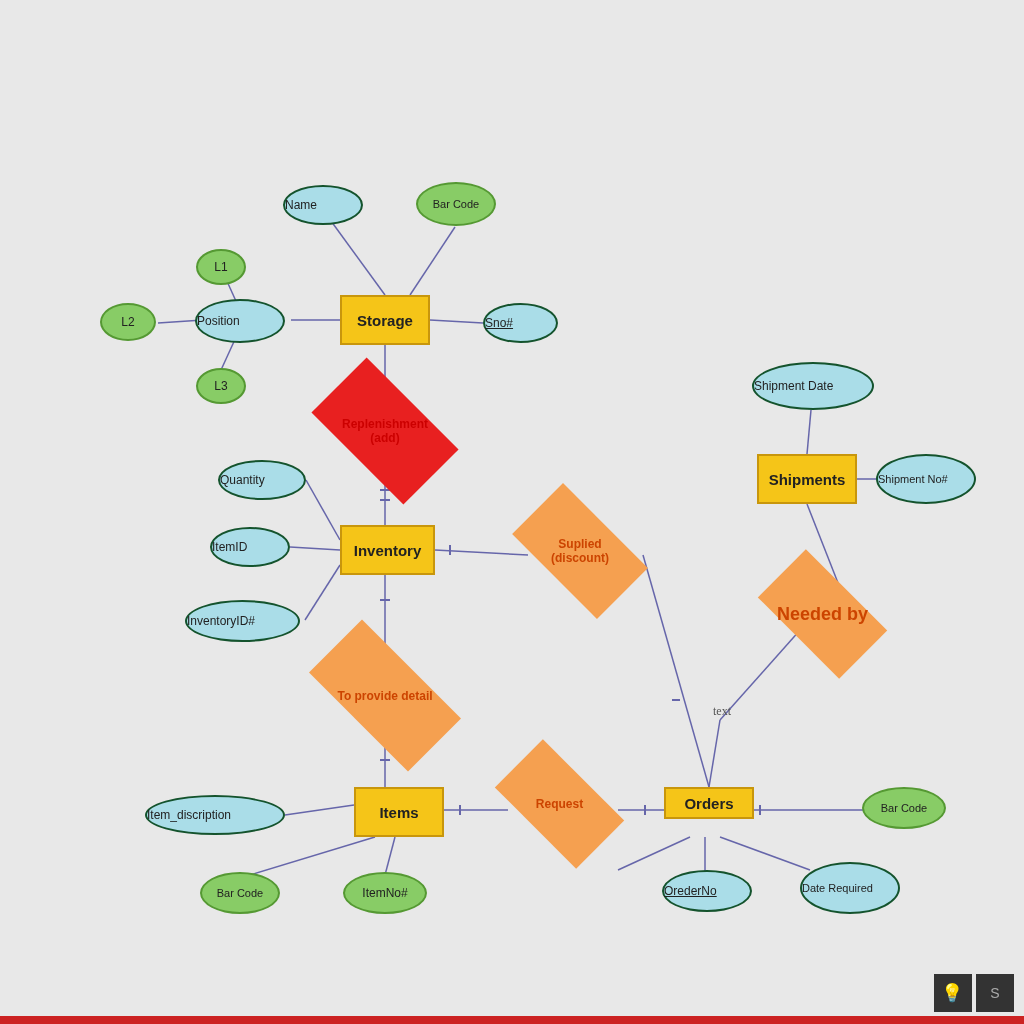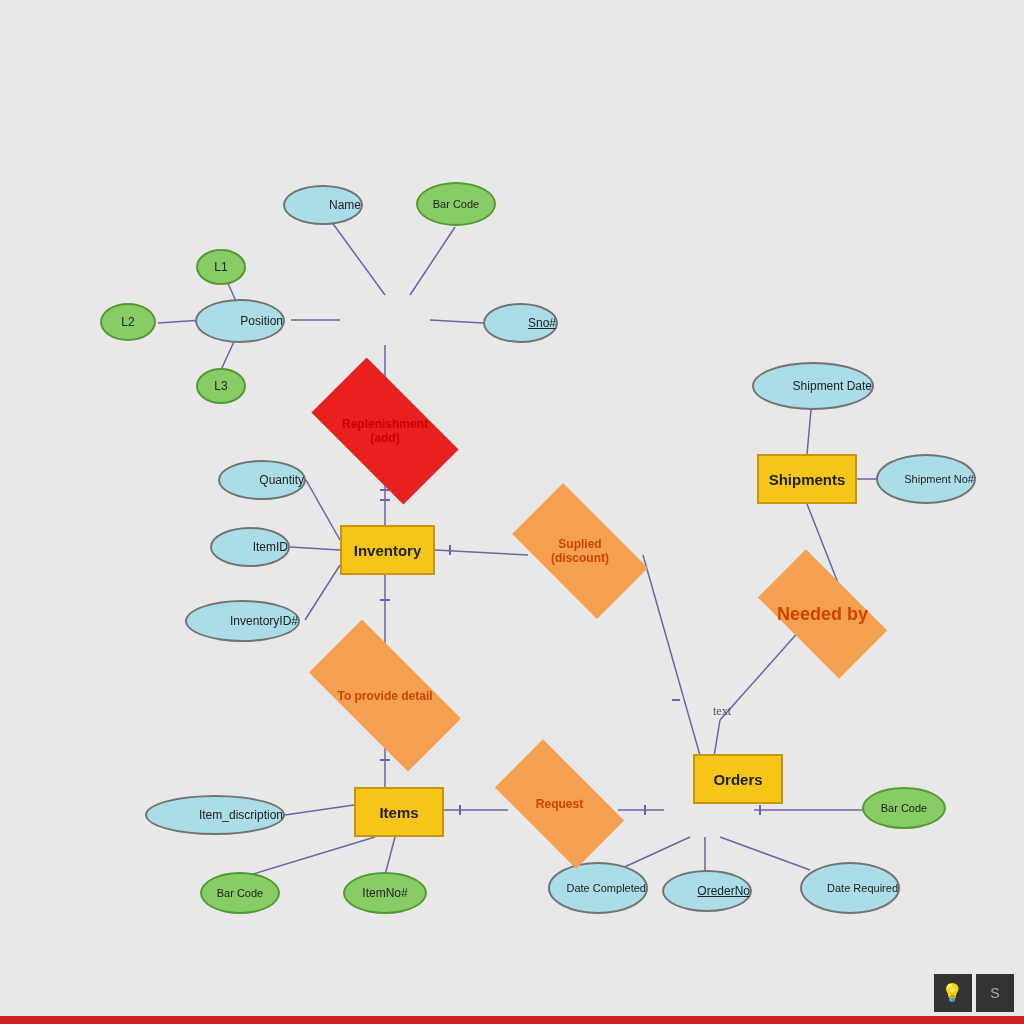--- a/index.html
+++ b/index.html
@@ -42,25 +42,25 @@
       align-items: center;
       justify-content: center;
       font-weight: bold;
       font-size: 15px;
       color: #222;
       text-align: center;
     }
     .attribute-blue {
       position: absolute;
       background: #aadde8;
-      border: 2px solid #737373;
+      border: 2px solid #14532d;
       border-radius: 50%;
       display: flex;
       align-items: center;
-      justify-content: flex-end;
+      justify-content: flex-start;
       font-size: 12px;
       color: #222;
       text-align: center;
     }
     .attribute-green {
       position: absolute;
       background: #88cc66;
       border: 2px solid #559933;
       border-radius: 50%;
       display: flex;
@@ -219,27 +219,30 @@
     <line x1="709" y1="787" x2="720" y2="720" stroke="#6666aa" stroke-width="1.5"></line>
     <line x1="720" y1="720" x2="809" y2="620" stroke="#6666aa" stroke-width="1.5"></line>
 
     <line x1="840" y1="588" x2="807" y2="504" stroke="#6666aa" stroke-width="1.5"></line>
 
     <line x1="807" y1="454" x2="811" y2="410" stroke="#6666aa" stroke-width="1.5"></line>
 
     <line x1="857" y1="479" x2="880" y2="479" stroke="#6666aa" stroke-width="1.5"></line>
   </svg>
 
+  <div class="entity" style="left:340px;top:295px;width:90px;height:50px;">
+    <span>Storage</span>
+  </div>
   <div class="entity" style="left:340px;top:525px;width:95px;height:50px;">
     <span>Inventory</span>
   </div>
   <div class="entity" style="left:354px;top:787px;width:90px;height:50px;">
     <span>Items</span>
   </div>
-  <div class="entity" style="left:664px;top:754px;width:90px;height:50px;margin-left:29px;">
+  <div class="entity" style="left:664px;top:787px;width:90px;height:32px;">
     <span>Orders</span>
   </div>
   <div class="entity" style="left:757px;top:454px;width:100px;height:50px;">
     <span>Shipments</span>
   </div>
 
   <div class="attribute-blue" style="left:283px;top:185px;width:80px;height:40px;">
     <span>Name</span>
   </div>
   <div class="attribute-blue" style="left:483px;top:303px;width:75px;height:40px;">
@@ -255,23 +258,20 @@
     <span>InventoryID#</span>
   </div>
   <div class="attribute-blue" style="left:145px;top:795px;width:140px;height:40px;">
     <span>Item_discription</span>
   </div>
   <div class="attribute-blue" style="left:752px;top:362px;width:122px;height:48px;">
     <span style="text-align:center;">Shipment Date</span>
   </div>
   <div class="attribute-blue" style="left:876px;top:454px;width:100px;height:50px;">
     <span style="text-align:center;font-size:11px;">Shipment No#</span>
-  </div>
-  <div class="attribute-blue" style="left:548px;top:862px;width:100px;height:52px;">
-    <span style="text-align:center;font-size:11px;">Date Completed</span>
   </div>
   <div class="attribute-blue" style="left:662px;top:870px;width:90px;height:42px;">
     <span class="underline-text">OrederNo</span>
   </div>
   <div class="attribute-blue" style="left:800px;top:862px;width:100px;height:52px;">
     <span style="text-align:center;font-size:11px;">Date Required</span>
   </div>
   <div class="attribute-blue" style="left:195px;top:299px;width:90px;height:44px;">
     <span>Position</span>
   </div>

